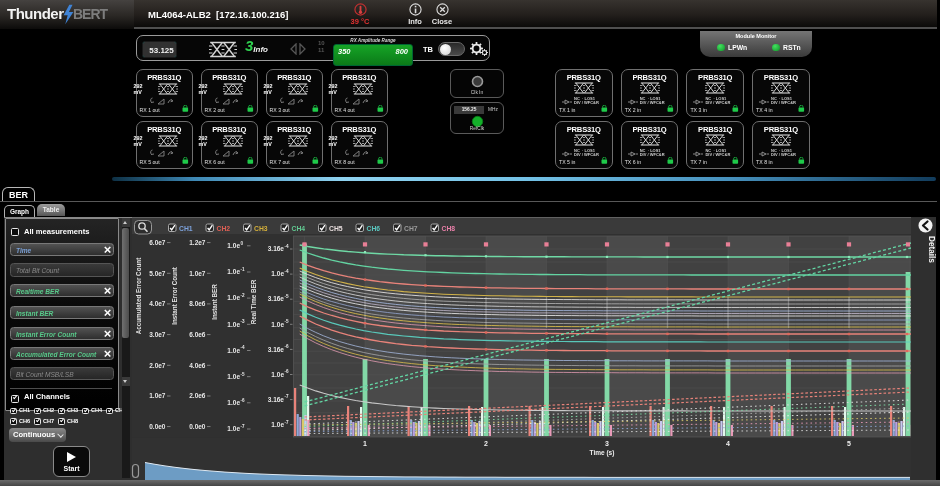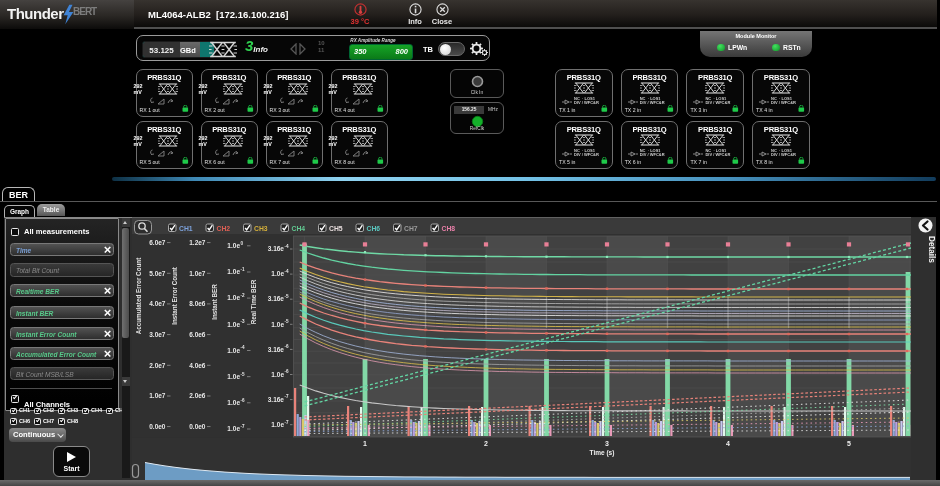--- a/index.html
+++ b/index.html
@@ -1,37 +1,37 @@
 <!DOCTYPE html>
 <html><head><meta charset="utf-8"><style>
 * { margin:0; padding:0; box-sizing:border-box; }
 body { width:940px; height:486px; background:#000; font-family:"Liberation Sans",sans-serif; overflow:hidden; position:relative; }
 #stage { position:absolute; left:0; top:0; width:940px; height:486px; }
 
 
 #tbar { position:absolute; left:0; top:0; width:937px; height:29px; background:linear-gradient(#37332f,#231f1c 55%,#0b0a09); border-bottom:2px solid #4f4f4f; }
 #logo { position:absolute; left:0; top:0; width:134px; height:29px; background:linear-gradient(#454240,#2a2724 55%,#0c0b0a); }
 #logo .t1 { position:absolute; left:7px; top:5px; font-size:15px; font-weight:bold; color:#f2f2f2; letter-spacing:-0.5px; }
-#logo .t2 { position:absolute; left:73px; top:6px; font-size:10px; font-weight:bold; color:#7d7d7d; letter-spacing:-1px; transform:scaleY(1.05); }
+#logo .t2 { position:absolute; left:73px; top:6px; font-size:14px; font-weight:bold; color:#7d7d7d; letter-spacing:-1px; transform:scaleY(1.05); }
 #mlname { position:absolute; left:148px; top:9px; font-size:9.5px; font-weight:bold; color:#fff; }
 .tico { position:absolute; text-align:center; color:#e8e8e8; font-size:7.5px; font-weight:bold; }
 .tico svg { display:block; margin:0 auto 1px; }
 
 
 #cbar { position:absolute; left:136px; top:35px; width:354px; height:26px; border:1px solid #9a9a9a; border-radius:7px; background:#060606; }
-#spd { position:absolute; left:5px; top:4.5px; width:73px; height:17px; border-radius:3px; overflow:hidden; border:1px solid #1a1a1a; background:#0f766e;padding-left:17px; }
+#spd { position:absolute; left:5px; top:4.5px; width:35px; height:17px; border-radius:3px; overflow:hidden; border:1px solid #1a1a1a; background:#0f766e;padding-left:17px; }
 #spd .v { position:absolute; left:0; top:0; width:37px; height:17px; background:#313131; color:#f0f0f0; font-size:8px; font-weight:bold; text-align:center; line-height:17px; }
 #spd .u { position:absolute; left:37px; top:0; width:20px; height:17px; background:linear-gradient(#6a6a6a,#474747); color:#fff; font-size:7.5px; font-weight:bold; text-align:left; line-height:17px; }
 #taps { position:absolute; left:108px; top:1px; }
 #taps .n { font-size:15px; font-weight:bold; font-style:italic; color:#2fcf4f; }
 #taps .t { font-size:8px; font-weight:bold; font-style:italic; color:#f0f0f0; position:relative; top:1px; }
 .gico { position:absolute; color:#565656; font-weight:bold; }
 #amp { position:absolute; left:196px; top:2px; width:80px; }
 #amp .lbl { font-size:4.6px; font-style:italic; font-weight:bold; color:#d8d8d8; text-align:center; }
-#amp .bar { margin-top:1px; height:16px; border-radius:3px; background:linear-gradient(#16a426,#0b7a18); border:1px solid #063; position:relative;margin-left:16px; }
+#amp .bar { margin-top:1px; height:22px; border-radius:3px; background:linear-gradient(#16a426,#0b7a18); border:1px solid #063; position:relative; }
 #amp .bar span { position:absolute; top:2px; font-size:7.5px; font-weight:bold; color:#fff; font-style:italic; }
 #tb { position:absolute; left:286px; top:9px; font-size:7.5px; font-weight:bold; color:#fff; }
 #tog { position:absolute; left:301px; top:6px; width:27px; height:13.5px; background:linear-gradient(#2a2a2a,#4a4a4a); border:1px solid #6a6a6a; border-radius:8px; }
 #tog i { position:absolute; left:0.5px; top:0.5px; width:11.5px; height:11.5px; background:radial-gradient(circle at 40% 35%,#fff,#cfcfcf); border-radius:50%; }
 
 
 #mm { position:absolute; left:700px; top:31px; width:112px; height:26px; background:linear-gradient(#757575,#3a3a3a); border-radius:0 0 10px 10px; }
 #mm .h { text-align:center; font-size:5.5px; font-weight:bold; color:#fff; padding-top:2px; }
 #mm .led { position:absolute; width:7.5px; height:7.5px; border-radius:50%; background:radial-gradient(circle at 38% 32%,#44e060,#0d9426); top:12.5px; }
 #mm .ll { position:absolute; top:13px; font-size:6.8px; font-weight:bold; color:#fff; }
@@ -504,21 +504,21 @@
       <div class="mbtn mdis" style="top:44.5px"><span style="color:#8a8a8a">Total Bit Count</span></div>
       <div class="mbtn" style="top:65px"><span style="color:#58c98a">Realtime BER</span><div class="mx">×</div></div>
       <div class="mbtn" style="top:87px"><span style="color:#58c98a">Instant BER</span><div class="mx">×</div></div>
       <div class="mbtn" style="top:108px"><span style="color:#58c98a">Instant Error Count</span><div class="mx">×</div></div>
       <div class="mbtn" style="top:128px"><span style="color:#58c98a">Accumulated Error Count</span><div class="mx">×</div></div>
       <div class="mbtn mdis" style="top:148px"><span style="color:#8a8a8a">Bit Count MSB/LSB</span></div>
   <div style="position:absolute;left:4px;top:169px;width:102px;height:1px;background:#4e4e4e"></div>
   <span class="cb" style="left:5px;top:176px;width:8px;height:8px">
         <i></i>
       </span>
-      <span class="hd" style="top:181px">All Channels</span>
+      <span class="hd" style="top:173px">All Channels</span>
   <span class="cb" style="left:4px;top:189px;width:6.5px;height:6.5px">
         <i></i>
       </span>
       <span class="chl" style="left:13px;top:188.5px">CH1</span>
       <span class="cb" style="left:28px;top:189px;width:6.5px;height:6.5px">
         <i></i>
       </span>
       <span class="chl" style="left:37px;top:188.5px">CH2</span>
       <span class="cb" style="left:52px;top:189px;width:6.5px;height:6.5px">
         <i></i>

